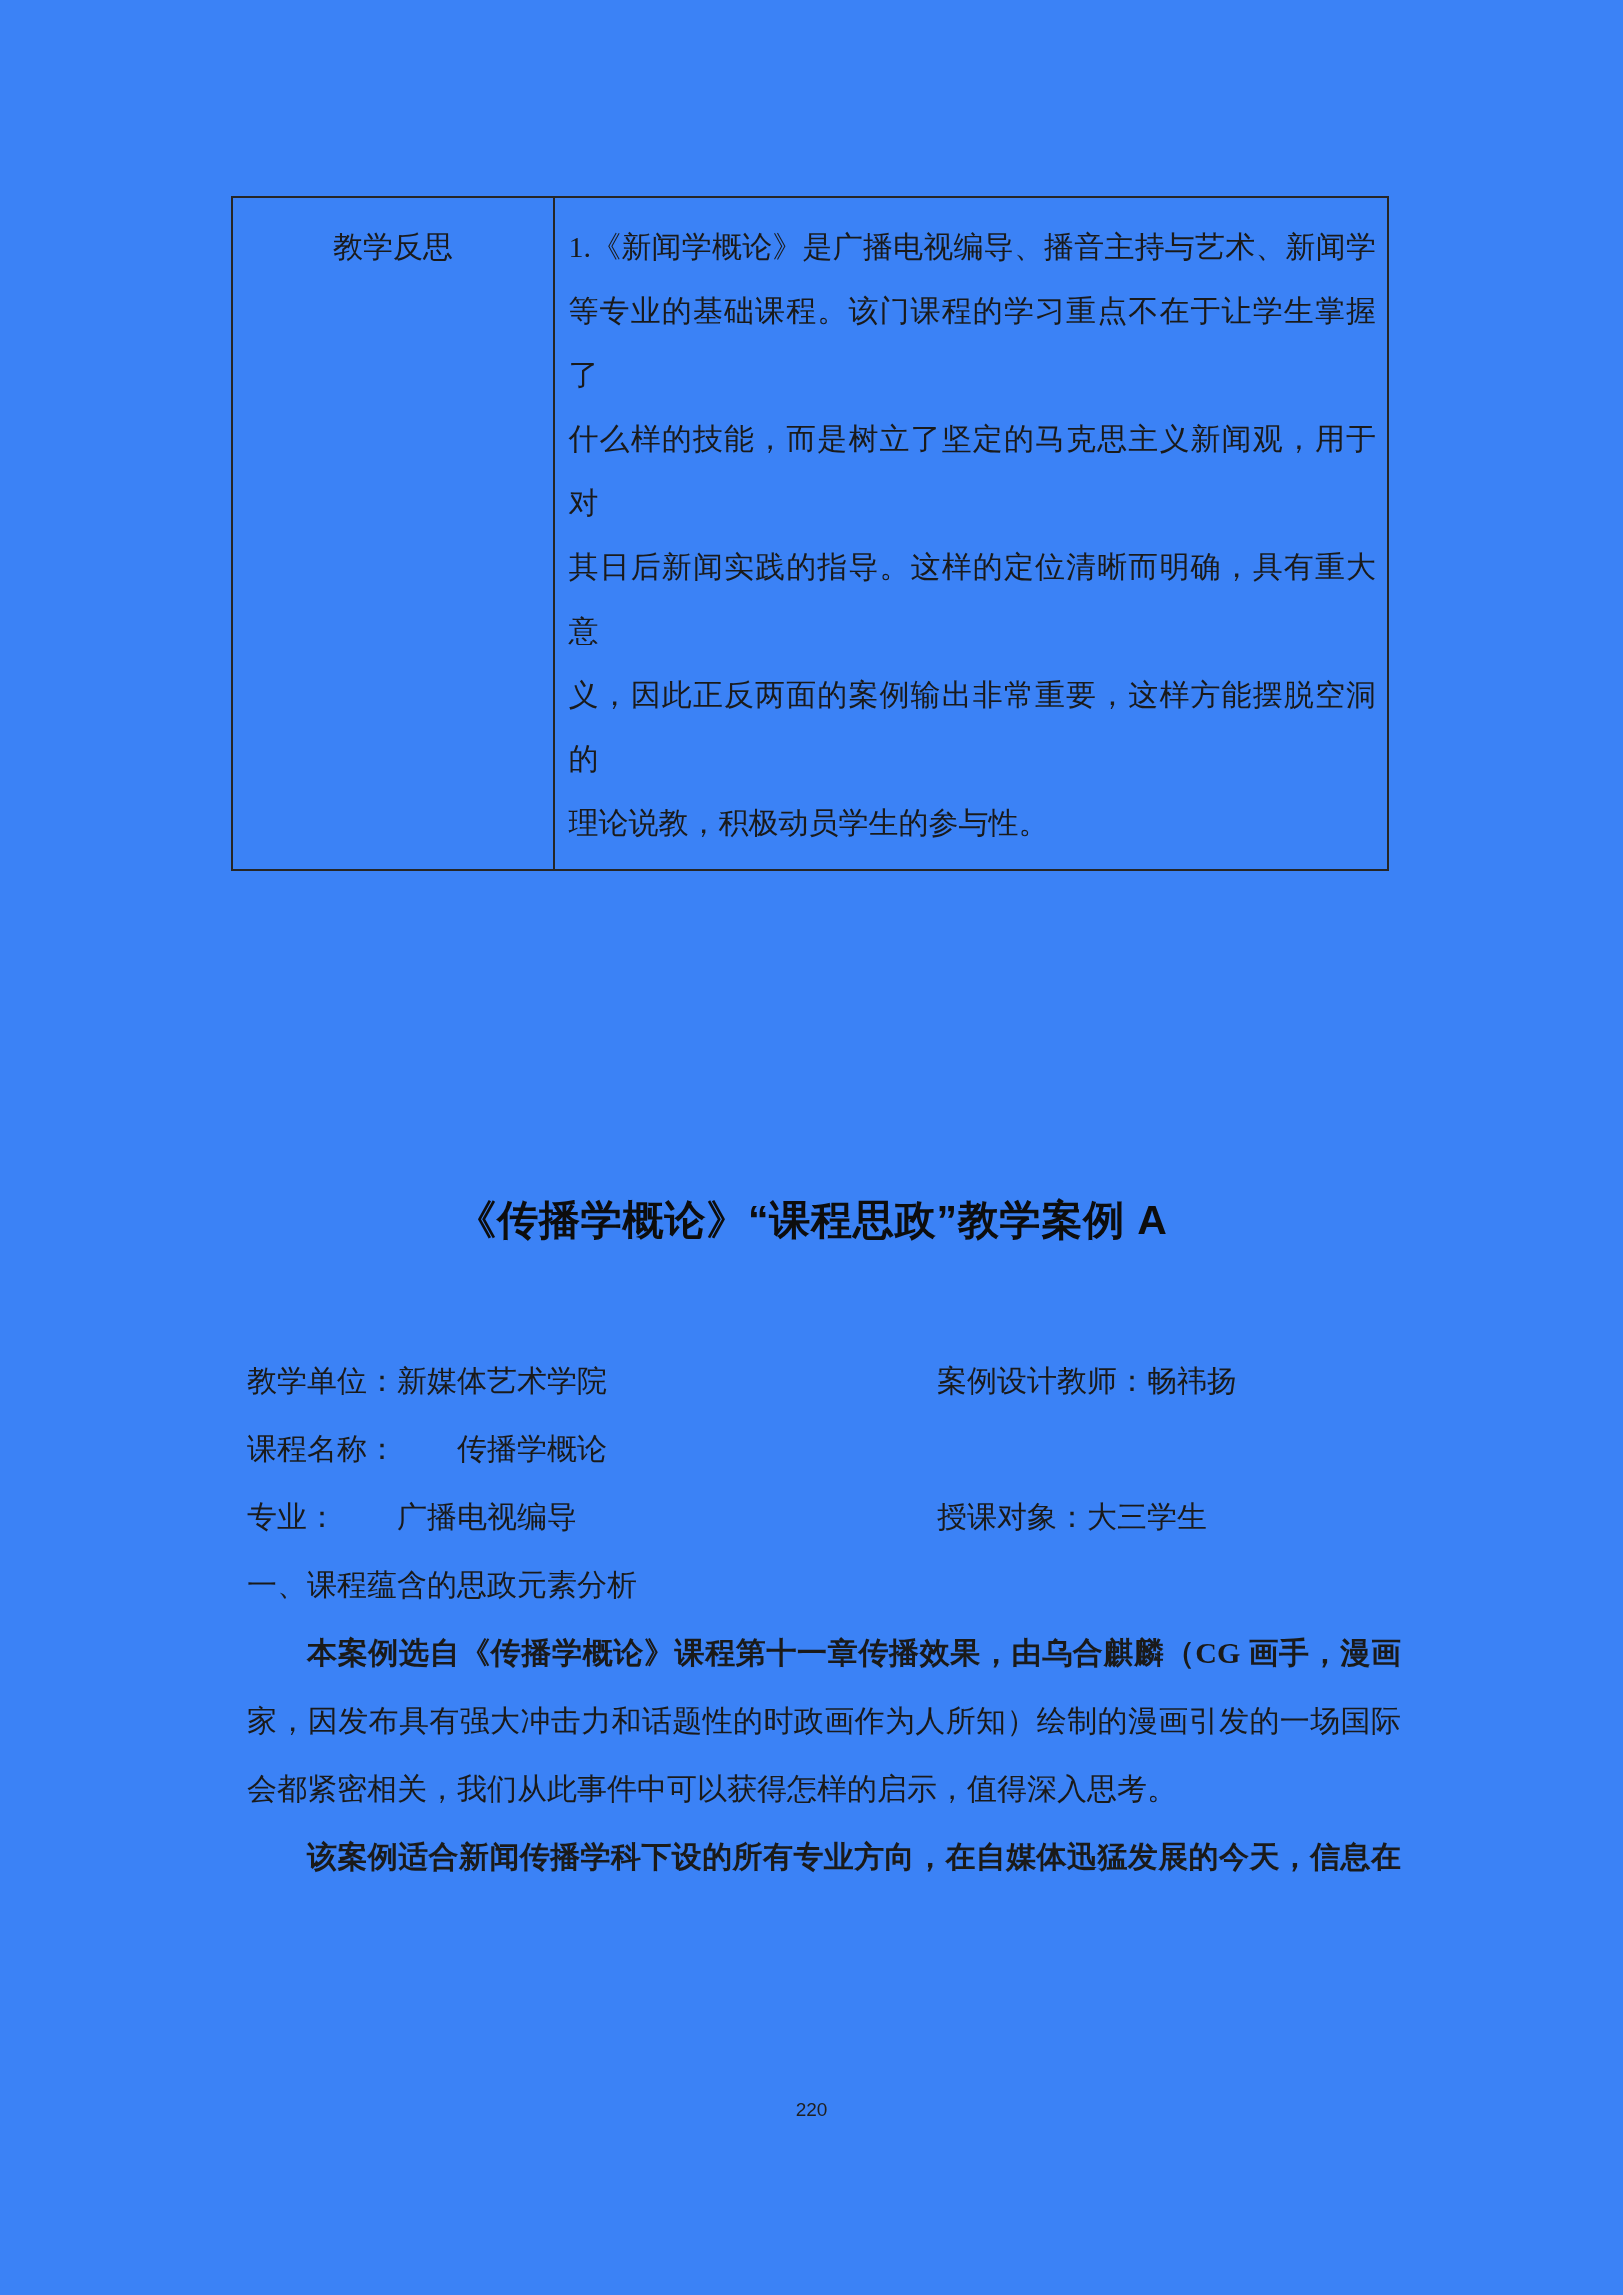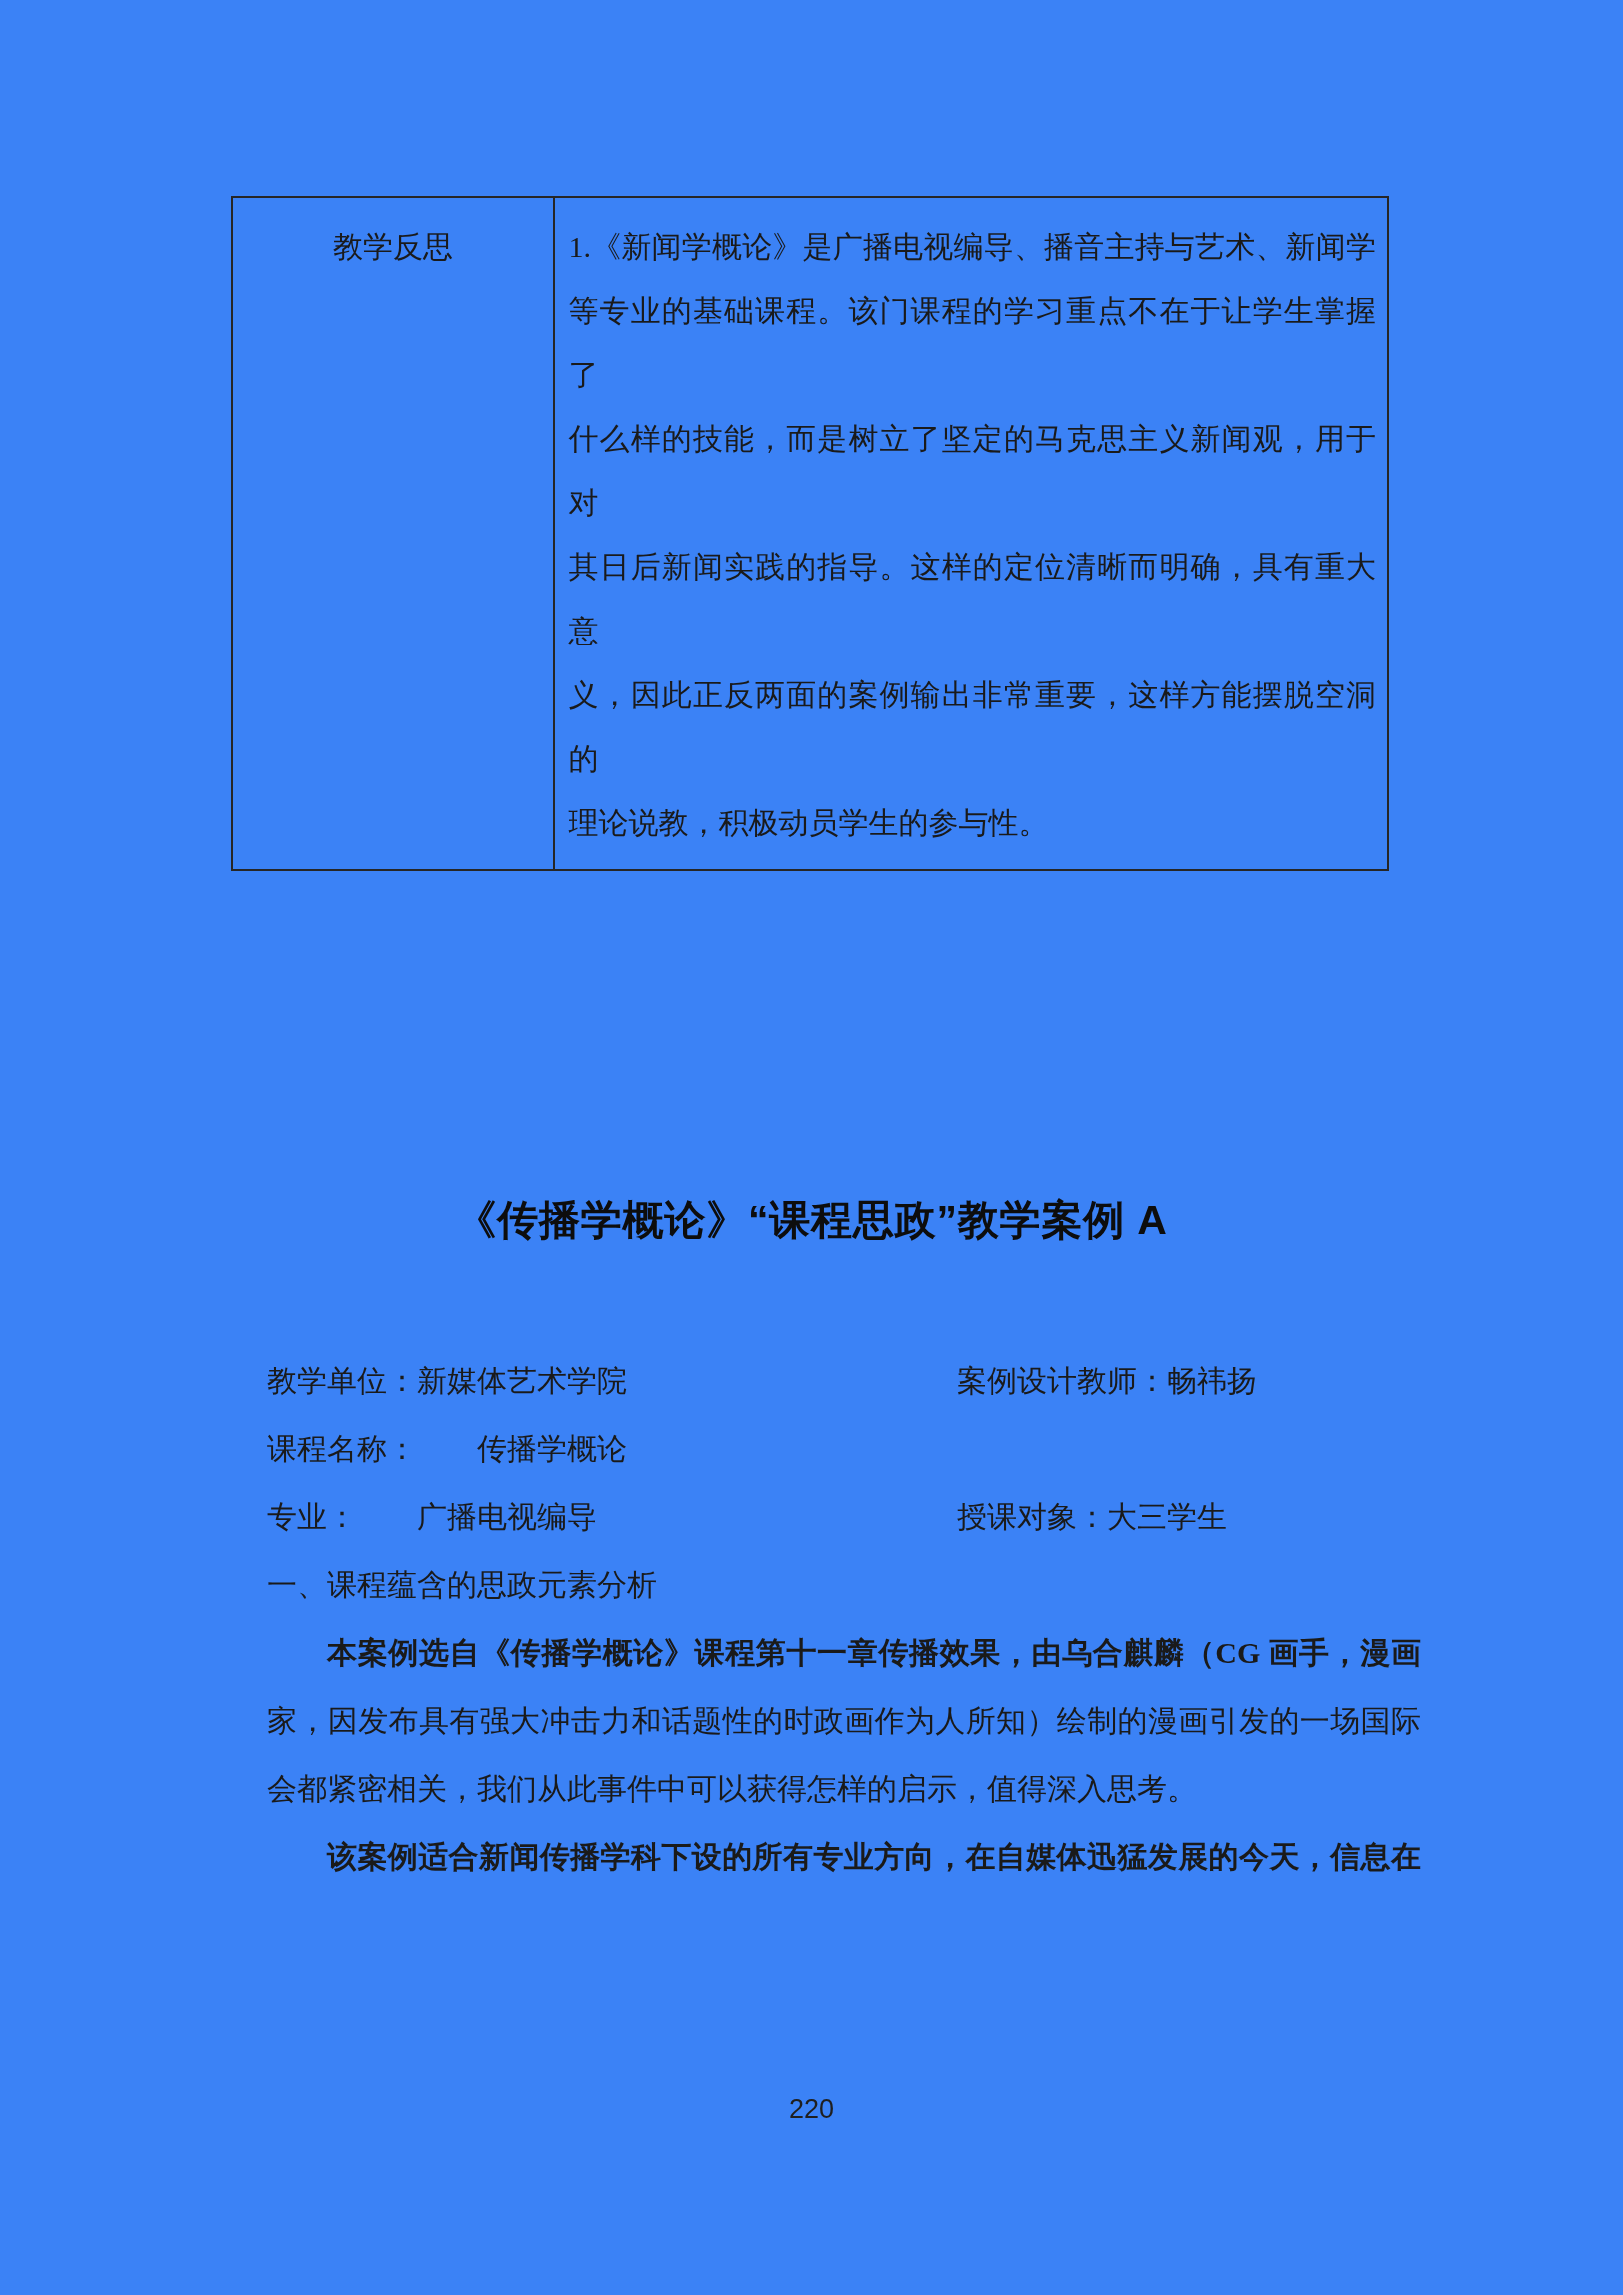--- a/index.html
+++ b/index.html
@@ -69,35 +69,34 @@
   }
 
   
   .lower {
     position: absolute;
     left: 247px;
     top: 1347px;
     width: 1154px;
     font-size: 30px;
     line-height: 68px;
-    margin-left: 20px;
   }
   .meta-row { position: relative; height: 68px; white-space: nowrap; }
   .meta-r { position: absolute; left: 690px; top: 0; }
   .sec-h1, .sec-h2 { height: 68px; white-space: nowrap; }
 
   
   .page-num {
     position: absolute;
     left: 0;
     top: 2093px;
     width: 100%;
     text-align: center;
     font-family: "Liberation Sans", sans-serif;
-    font-size: 27px;
+    font-size: 19px;
     line-height: 33px;
     color: #1f1f1f;
   }
 </style>
 </head>
 <body>
 
 <div class="page">
 
   <div class="reflect-table">

